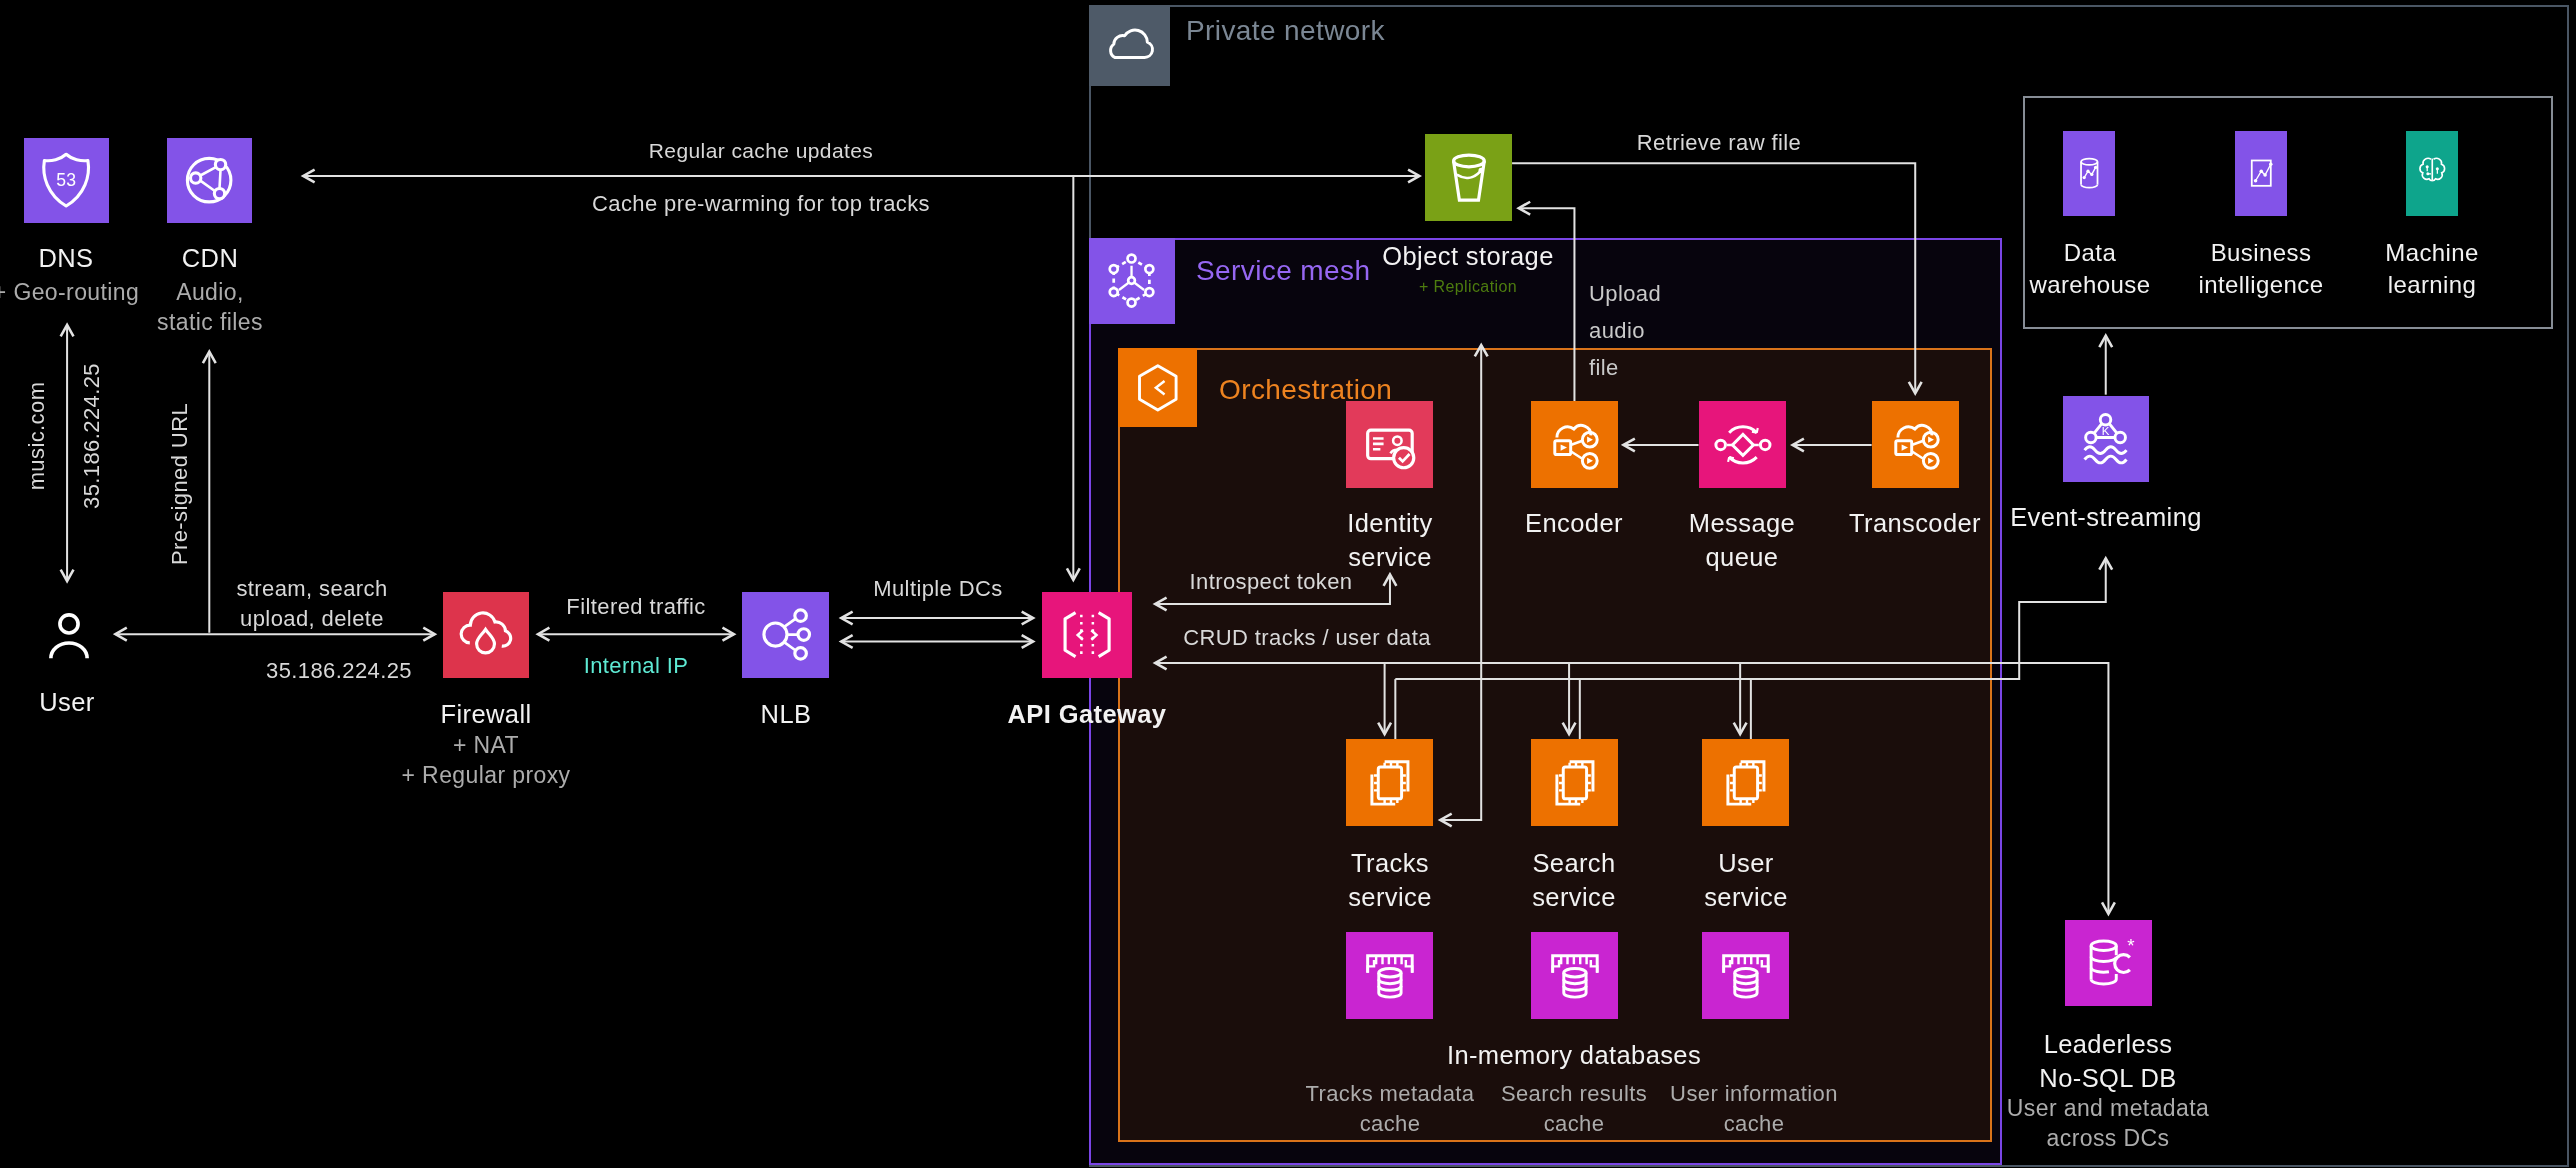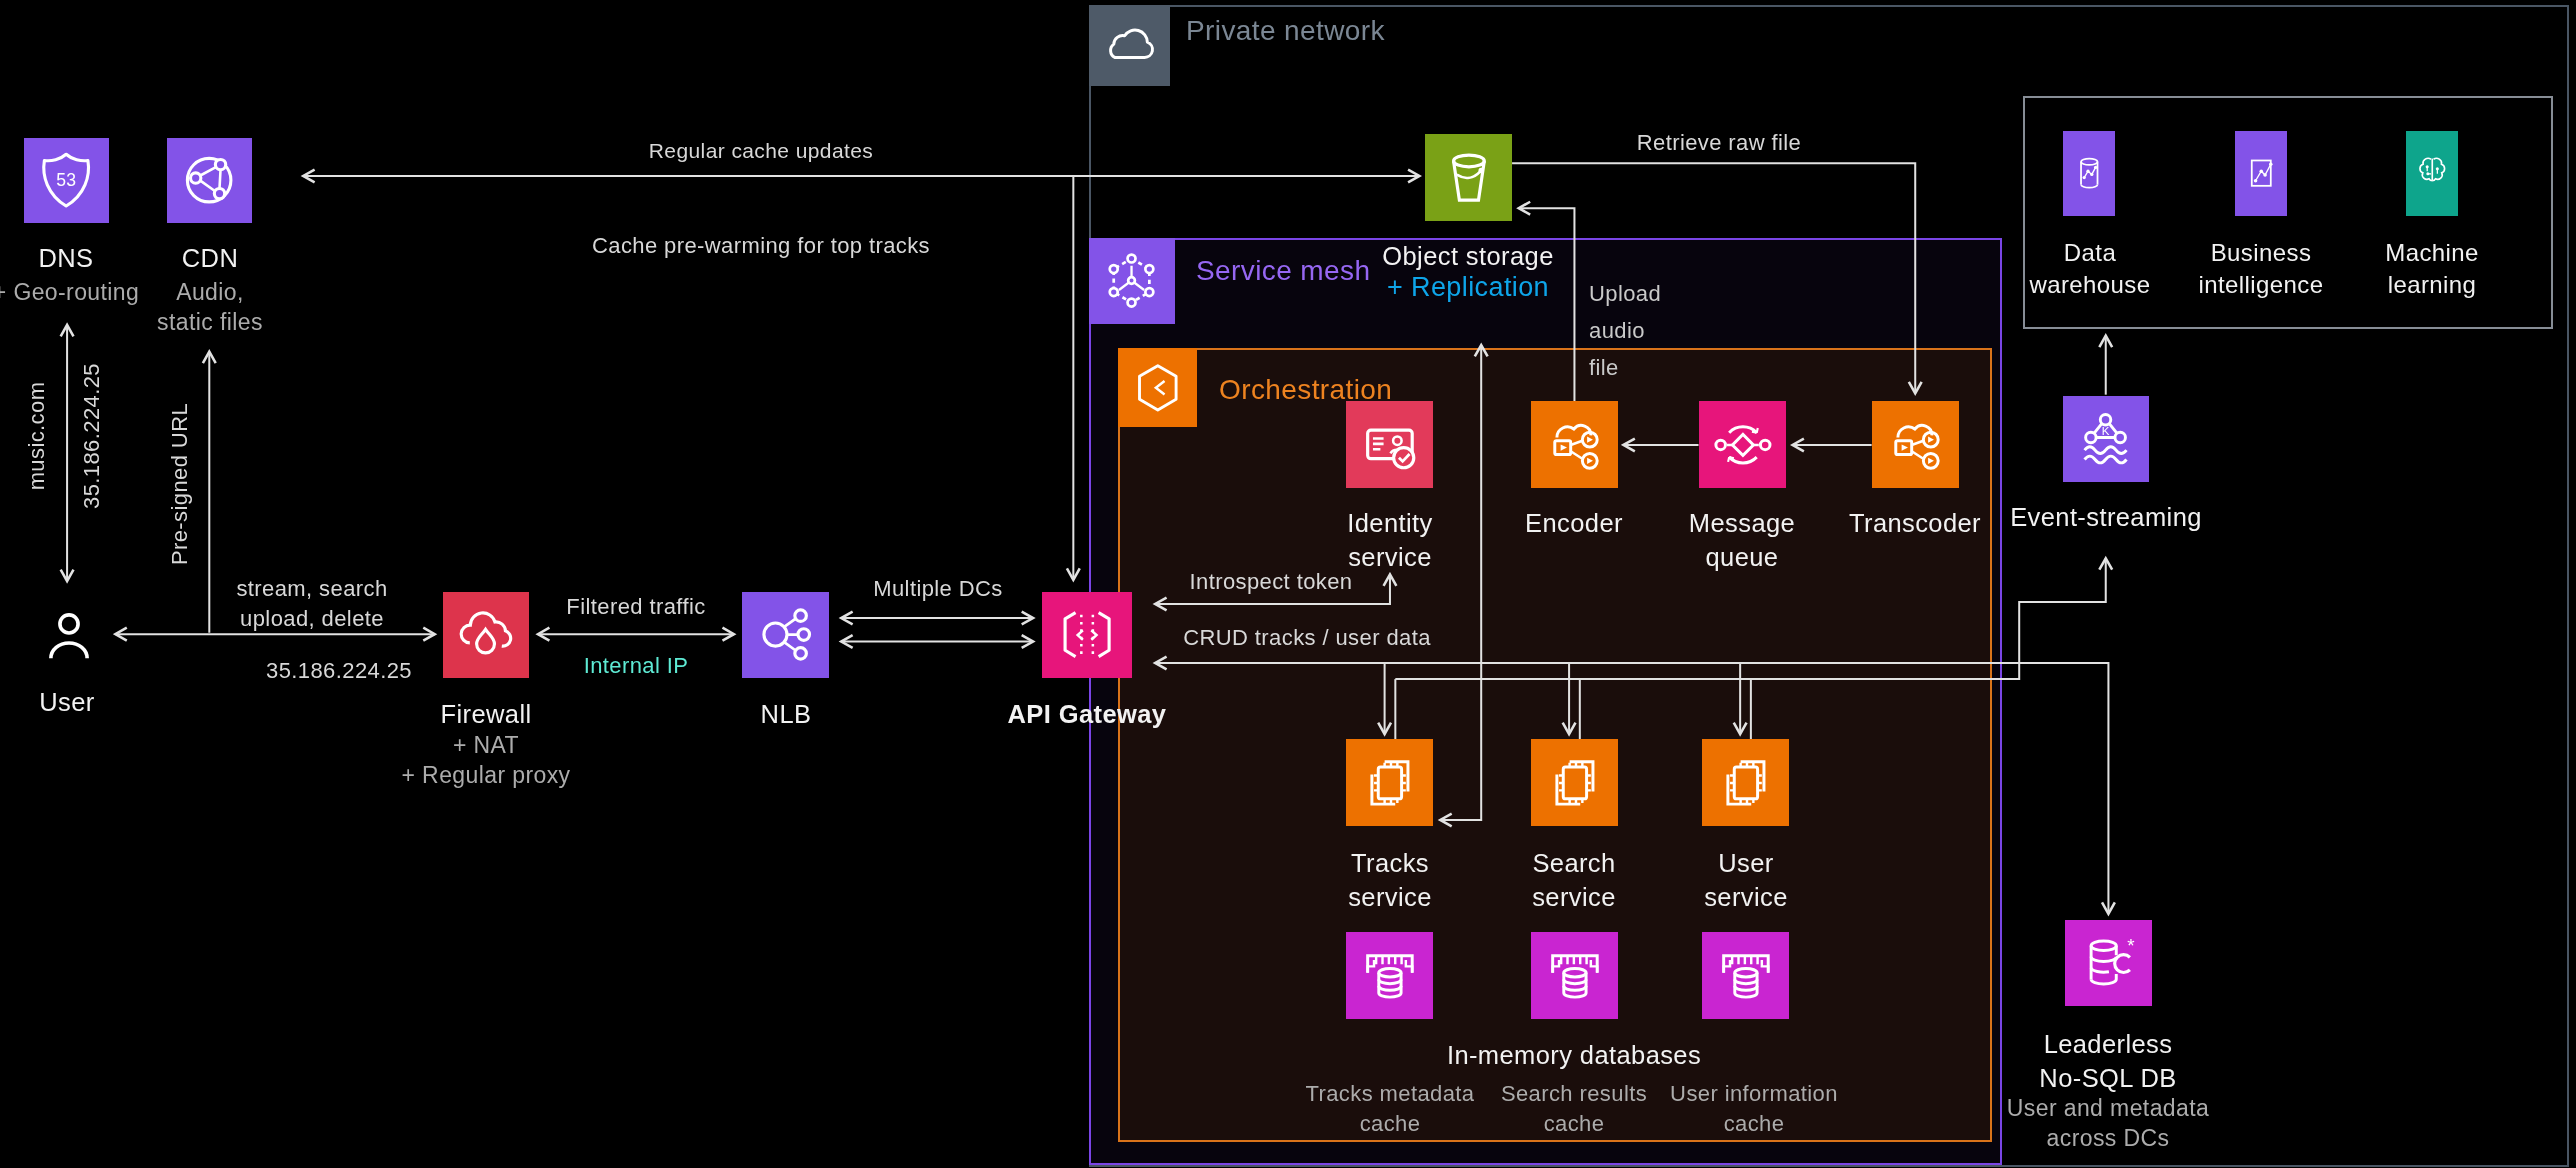--- a/index.html
+++ b/index.html
@@ -136,21 +136,21 @@
     <div class="lbl" style="left: 1087px; font-size: 25.5px; line-height: 34px; color: rgb(242, 242, 242); top: 697px; transform: translateX(-50%); text-align: center; font-weight: bold;">API Gateway</div>
     <div class="tile" style="left: 1425px; top: 134px; width: 87px; height: 87px; --tile: #7AA116; background: rgb(122, 161, 22);">
       <svg viewBox="0 0 64 64" fill="none" stroke="#fff" stroke-width="3">
         <ellipse cx="32" cy="16" rx="14.5" ry="5.5"></ellipse>
         <path d="M17.5 16L23 53h18l5.5-37"></path>
         <path d="M20.5 29c8 5 16 3.5 22-3" stroke-width="2.5"></path>
         <circle cx="43.5" cy="25" r="2.5" fill="#fff" stroke="none"></circle>
       </svg>
     </div>
     <div class="lbl" style="left: 1468px; font-size: 25.5px; line-height: 34px; color: rgb(242, 242, 242); top: 239px; transform: translateX(-50%); text-align: center;">Object storage</div>
-    <div class="lbl" style="left: 1468px; font-size: 27px; line-height: 30px; color: #0ea5e9; top: 272px; transform: translateX(-50%); text-align: center;">+ Replication</div>
+    <div class="lbl" style="left: 1468px; font-size: 16px; line-height: 30px; color: #4d7c0f; top: 272px; transform: translateX(-50%); text-align: center;">+ Replication</div>
     <div class="tile" style="left: 1346px; top: 401px; width: 87px; height: 87px; --tile: #E23A5A; background: rgb(226, 58, 90);">
       <svg viewBox="0 0 64 64" fill="none" stroke="#fff" stroke-width="3">
         <rect x="11" y="18" width="42" height="27" rx="3"></rect>
         <path d="M16 26h10M16 31h10M16 36h7" stroke-width="2.4"></path>
         <circle cx="39" cy="28" r="4" stroke-width="2.4"></circle>
         <path d="M32.5 40a7 5.5 0 0 1 13 0" stroke-width="2.4"></path>
         <circle cx="45" cy="44" r="9.5" fill="var(--tile)"></circle>
         <path d="M40.5 44l3.5 3.5 6.5-7" stroke-width="2.6"></path>
       </svg>
     </div>
@@ -319,21 +319,21 @@
     <div class="lbl" style="left: 2108px; font-size: 23px; line-height: 30px; color: rgb(172, 172, 172); top: 1093px; transform: translateX(-50%); text-align: center;">User and metadata
 across DCs</div>
     <div class="lbl" style="left: 1574px; font-size: 25.5px; line-height: 34px; color: rgb(242, 242, 242); top: 1038px; transform: translateX(-50%); text-align: left;">In-memory databases</div>
     <div class="lbl" style="left: 1390px; font-size: 22px; line-height: 29.5px; color: rgb(172, 172, 172); top: 1079px; transform: translateX(-50%); text-align: center;">Tracks metadata
 cache</div>
     <div class="lbl" style="left: 1574px; font-size: 22px; line-height: 29.5px; color: rgb(172, 172, 172); top: 1079px; transform: translateX(-50%); text-align: center;">Search results
 cache</div>
     <div class="lbl" style="left: 1754px; font-size: 22px; line-height: 29.5px; color: rgb(172, 172, 172); top: 1079px; transform: translateX(-50%); text-align: center;">User information
 cache</div>
     <div class="lbl" style="left: 761px; font-size: 21px; line-height: 29.5px; color: rgb(216, 216, 216); top: 136px; transform: translateX(-50%); text-align: center;">Regular cache updates</div>
-    <div class="lbl" style="left: 761px; font-size: 22px; line-height: 29.5px; color: rgb(216, 216, 216); top: 189px; transform: translateX(-50%); text-align: center; margin-top: 42px;">Cache pre-warming for top tracks</div>
+    <div class="lbl" style="left: 761px; font-size: 22px; line-height: 29.5px; color: rgb(216, 216, 216); top: 189px; transform: translateX(-50%); text-align: center;">Cache pre-warming for top tracks</div>
     <div class="lbl" style="left: 1719px; font-size: 22px; line-height: 29.5px; color: rgb(216, 216, 216); top: 128px; transform: translateX(-50%); text-align: right;">Retrieve raw file</div>
     <div class="lbl" style="left: 1589px; font-size: 22px; line-height: 37px; color: rgb(201, 201, 201); top: 275px; text-align: left;">Upload
 audio
 file</div>
     <div class="lbl" style="left: 37px; font-size: 22px; line-height: 29.5px; color: rgb(216, 216, 216); top: 436px; white-space: nowrap; transform: translate(-50%, -50%) rotate(-90deg);">music.com</div>
     <div class="lbl" style="left: 92px; font-size: 22px; line-height: 29.5px; color: rgb(216, 216, 216); top: 436px; white-space: nowrap; transform: translate(-50%, -50%) rotate(-90deg);">35.186.224.25</div>
     <div class="lbl" style="left: 180px; font-size: 22px; line-height: 29.5px; color: rgb(216, 216, 216); top: 484px; white-space: nowrap; transform: translate(-50%, -50%) rotate(-90deg);">Pre-signed URL</div>
     <div class="lbl" style="left: 312px; font-size: 22px; line-height: 29.5px; color: rgb(216, 216, 216); top: 574px; transform: translateX(-50%); text-align: center;">stream, search
 upload, delete</div>
     <div class="lbl" style="left: 339px; font-size: 22px; line-height: 29.5px; color: rgb(216, 216, 216); top: 656px; transform: translateX(-50%); text-align: center;">35.186.224.25</div>

